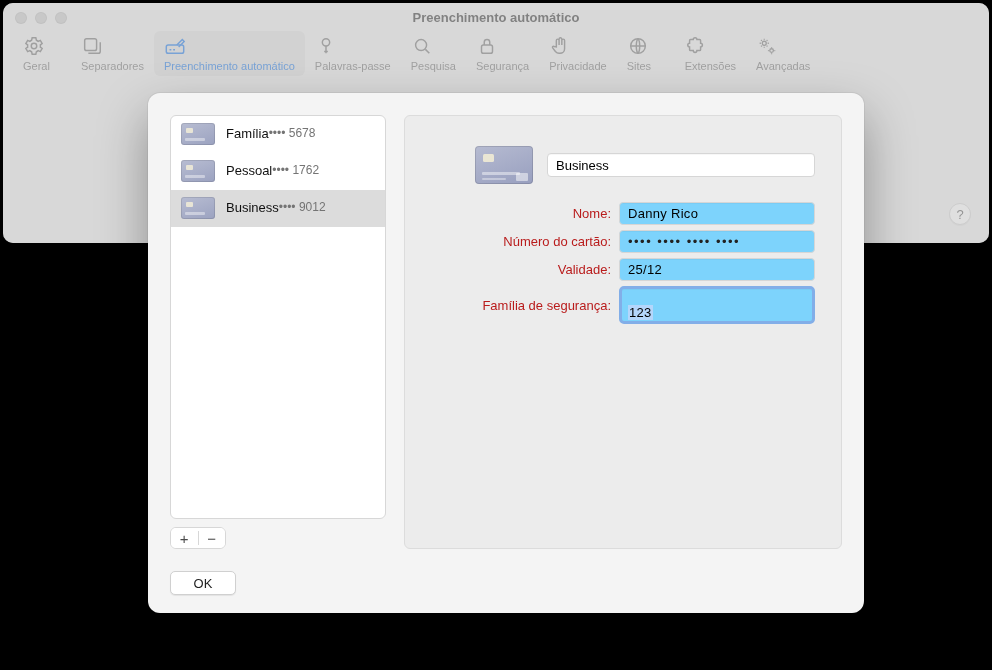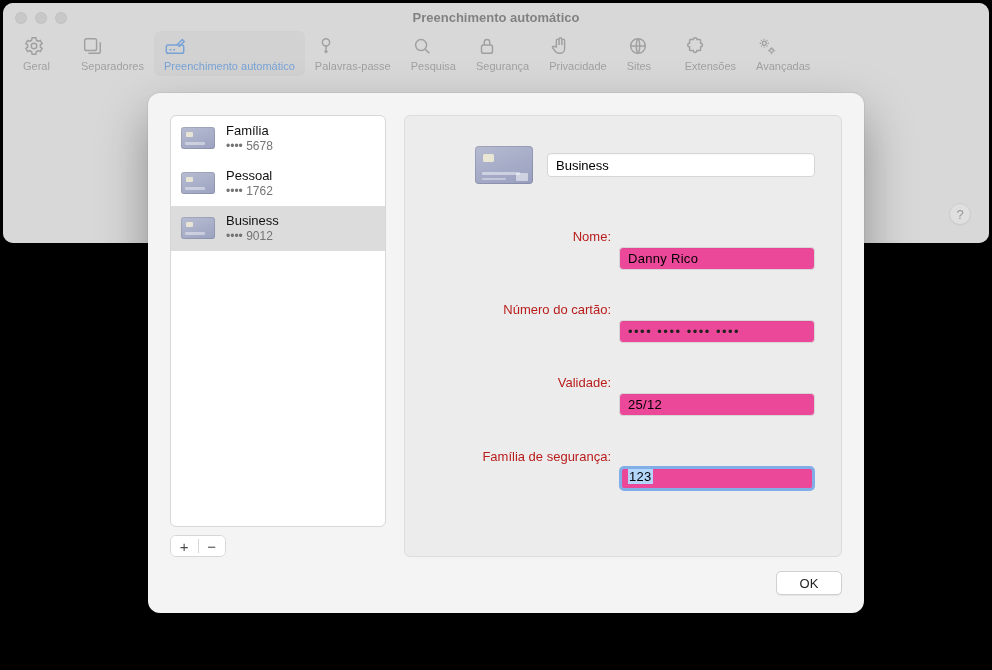--- a/index.html
+++ b/index.html
@@ -35,54 +35,54 @@
       padding:22px 22px 18px 22px; display:flex; flex-direction:column;
     }
     .sheet-body { flex:1; display:flex; gap:18px; min-height:0; }
 
     
     .card-list-wrap { display:flex; flex-direction:column; width:216px; }
     .card-list { flex:1; background:#fff; border:1px solid #d7d7d7; border-radius:6px; overflow:hidden; }
     .card-row { display:flex; align-items:center; gap:11px; padding:7px 10px; border-bottom:1px solid transparent; cursor:default; }
     .card-row.selected { background:#dcdcdc; }
     .card-row .cc-mini { flex:none; }
-    .card-row .cc-texts { display:flex; flex-direction:column; line-height:1.2; }
+    .card-row .cc-texts { display:flex; flex-direction:row; line-height:1.2; }
     .card-row .cc-name { font-size:13px; color:#111; }
     .card-row .cc-mask { font-size:12px; color:#747474; }
 
     .list-btns { margin-top:8px; display:flex; align-items:center; background:#fff; border:1px solid #d7d7d7; border-radius:6px; height:22px; width:56px; overflow:hidden; }
     .list-btns button { flex:1; height:100%; background:#fff; border:none; font-size:15px; color:#4a4a4a; line-height:1; display:flex; align-items:center; justify-content:center; cursor:default; }
     .list-btns .sep { width:1px; height:14px; background:#d7d7d7; }
 
     
     .detail-pane { flex:1; background:#ececec; border:1px solid #dcdcdc; border-radius:6px; padding:30px 26px 20px 26px; }
     .detail-header { display:flex; align-items:center; gap:14px; margin-bottom:18px; margin-left:44px; }
     .title-input { flex:1; height:24px; background:#fff; border:1px solid #d6d6d6; border-radius:4px; padding:0 8px; font-size:13px; box-shadow: inset 0 1px 0 rgba(0,0,0,.03); }
 
     .form-rows { display:flex; flex-direction:column; gap:5px; }
     .form-row { display:flex; align-items:center; gap:8px; }
     .form-row label { width:180px; text-align:right; font-size:13px; color:#b91c1c; }
-    .form-row .field { flex:1; height:23px; background:#ec4899; border:1px solid #d6d6d6; border-radius:4px; padding:0 8px; font-size:13px; box-shadow: inset 0 1px 0 rgba(0,0,0,.03); letter-spacing:.3px;margin-top:45px; }
+    .form-row .field { flex:1; height:23px; background:#7dd3fc; border:1px solid #d6d6d6; border-radius:4px; padding:0 8px; font-size:13px; box-shadow: inset 0 1px 0 rgba(0,0,0,.03); letter-spacing:.3px; }
     .form-row .field.cc-num { letter-spacing:1.5px; color:#222; }
-    .form-row .field.focused { border:3px solid #82aee8; padding:0 6px; height:25px; border-radius:5px; }
+    .form-row .field.focused { border:3px solid #82aee8; padding:16px 6px; height:25px; border-radius:5px; }
     .field .sel { background:#b4d6fb; padding:0 1px; }
 
     
     .cc-mini { width:34px; height:22px; border-radius:3px; background:linear-gradient(160deg,#b8bdd2 0%, #9ba2c0 100%); position:relative; box-shadow:0 0 0 1px rgba(0,0,0,.1) inset; }
     .cc-mini::before { content:""; position:absolute; left:5px; top:5px; width:7px; height:5px; background:#e8e5d6; border-radius:1px; }
     .cc-mini::after { content:""; position:absolute; left:4px; bottom:4px; width:20px; height:3px; background:rgba(255,255,255,.42); border-radius:1px; }
 
     .cc-big { width:58px; height:38px; border-radius:4px; background:linear-gradient(160deg,#b6bbd1 0%, #989fbf 100%); position:relative; box-shadow:0 0 0 1px rgba(0,0,0,.12) inset; flex:none; }
     .cc-big::before { content:""; position:absolute; left:8px; top:8px; width:11px; height:8px; background:#eae6d4; border-radius:1.5px; }
     .cc-big .l1 { position:absolute; left:7px; bottom:9px; width:38px; height:3px; background:rgba(255,255,255,.45); border-radius:1px; }
     .cc-big .l2 { position:absolute; left:7px; bottom:4px; width:24px; height:2px; background:rgba(255,255,255,.38); border-radius:1px; }
     .cc-big .brand { position:absolute; right:5px; bottom:3px; width:12px; height:8px; background:rgba(255,255,255,.5); border-radius:1px; }
 
     
-    .sheet-footer { margin-top:14px; display:flex; justify-content:flex-end; }
+    .sheet-footer { margin-top:22px; display:flex; }
     .ok-btn { min-width:66px; height:24px; padding:0 16px; background:#fff; border:1px solid #d0d0d0; border-radius:5px; font-size:13px; color:#222; box-shadow:0 1px 1px rgba(0,0,0,.07); }
   </style>
 </head>
 <body>
 
 <div class="parent-window">
   <div class="titlebar">
     <div class="traffic">
       <span></span>
       <span></span>

